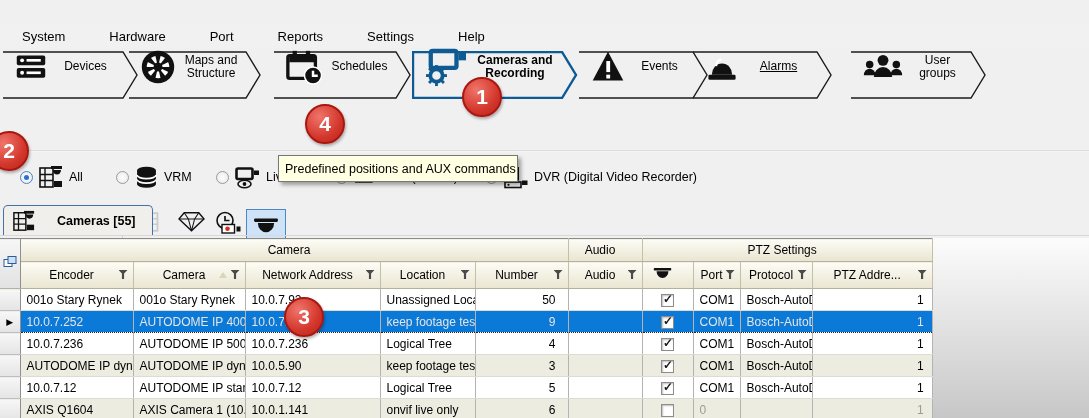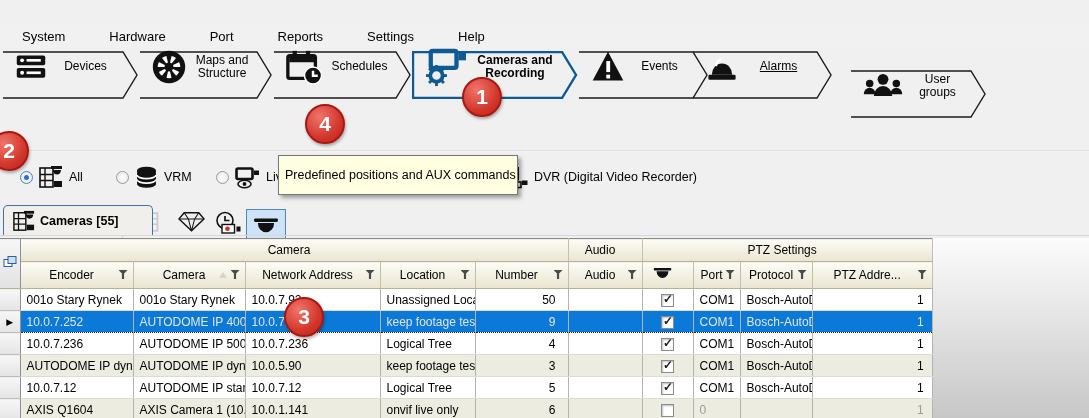--- a/index.html
+++ b/index.html
@@ -35,28 +35,28 @@
 
   
   .fopt{position:absolute;top:160px;height:34px;display:flex;align-items:center;gap:6px;font-size:12.5px;}
   .radio{width:13px;height:13px;border-radius:50%;background:radial-gradient(#ffffff,#e6e6e6);
          border:1px solid #9a9a9a;position:relative;display:inline-block;box-sizing:border-box;flex:0 0 auto;}
   .radio.on{border-color:#4a84c8;}
   .radio.on::after{content:"";position:absolute;left:3px;top:3px;width:5px;height:5px;border-radius:50%;background:#2a6fd4;}
   .ficon{display:flex;flex:0 0 auto;}
 
   
-  .tooltip{position:absolute;left:278px;top:155px;width:240px;height:40px;background:#ffffe1;
+  .tooltip{position:absolute;left:278px;top:155px;width:240px;height:27px;background:#ffffe1;
            border:1px solid #777777;box-shadow:3px 3px 4px rgba(0,0,0,.35);font-size:12.5px;
            display:flex;align-items:center;padding-left:6px;z-index:20;box-sizing:border-box;}
 
   
   .camtab{position:absolute;left:3px;top:205px;width:150px;height:30px;background:#f0efeb;
           border:1px solid #4472a8;border-bottom:none;border-radius:5px 5px 0 0;display:flex;
-          align-items:center;gap:5px;padding-left:9px;font-weight:bold;font-size:12.5px;
+          align-items:center;gap:22px;padding-left:9px;font-weight:bold;font-size:12.5px;
           box-sizing:border-box;z-index:2;}
   .tabline{position:absolute;left:0;top:235px;width:100%;height:1px;background:#d5d9de;}
 
   
   .rpanel{position:absolute;left:932px;top:238px;width:157px;height:180px;
           background:linear-gradient(#fcfcfc,#c7c7c7);}
   table.grid{position:absolute;left:0;top:238px;width:932px;border-collapse:collapse;
              table-layout:fixed;background:#ffffff;font-size:12px;border-top:1px solid #8a8a8a;}
   .grid th{font-weight:normal;background:linear-gradient(#fdfcf5,#e9e5d1);
            border-right:1px solid #c3bfa8;border-bottom:1px solid #b5b19a;
@@ -116,21 +116,21 @@
             <rect x="2" y="19" width="32" height="11" rx="2" fill="#111"></rect>
             <circle cx="8" cy="10.5" r="2.2" fill="#fff"></circle>
             <rect x="13" y="9" width="16" height="3" fill="#fff"></rect>
             <circle cx="8" cy="24.5" r="2.2" fill="#fff"></circle>
             <rect x="13" y="23" width="16" height="3" fill="#fff"></rect>
           </svg>
       </span>
       <span class="nlabel">Devices</span>
     </div>
 
-    <div class="navtab" style="left:139px;width:134px;">
+    <div class="navtab" style="left:128px;width:134px;">
       <svg class="chev" width="134" height="48">
           <path d="M1 1 H118 L132 24 L118 47 H1" fill="none" stroke="#1b1b1b" stroke-width="1.4"></path>
         </svg>
       <span class="nicon">
         <svg width="36" height="36" viewBox="0 0 40 40">
             <circle cx="20" cy="20" r="18" fill="#111"></circle>
             <circle cx="20" cy="20" r="12.5" fill="#fff"></circle>
             <g fill="#111">
               <path d="M20,20 L16.5,5 L23.5,5 Z"></path>
               <path d="M20,20 L16.5,5 L23.5,5 Z" transform="rotate(51 20 20)"></path>
@@ -208,21 +208,21 @@
       <span class="nicon">
         <svg width="36" height="34" viewBox="0 0 40 40">
             <path d="M8,29 a12,13 0 0 1 24,0 Z" fill="#111"></path>
             <rect x="4" y="29" width="32" height="6" rx="1.5" fill="#111"></rect>
             <path d="M13,19 a8,9 0 0 1 6,-8" stroke="#fff" stroke-width="2.6" fill="none"></path>
           </svg>
       </span>
       <span class="nlabel">Alarms</span>
     </div>
 
-    <div class="navtab" style="left:850px;width:137px;margin-top:19px;">
+    <div class="navtab" style="left:850px;width:137px;">
       <svg class="chev" width="137" height="48">
           <path d="M1 1 H121 L135 24 L121 47 H1" fill="none" stroke="#1b1b1b" stroke-width="1.4"></path>
         </svg>
       <span class="nicon">
         <svg width="42" height="30" viewBox="0 0 48 36">
             <circle cx="8" cy="15" r="4.5" fill="#111"></circle>
             <path d="M1,28 a7,8 0 0 1 14,0 Z" fill="#111"></path>
             <circle cx="40" cy="15" r="4.5" fill="#111"></circle>
             <path d="M33,28 a7,8 0 0 1 14,0 Z" fill="#111"></path>
             <circle cx="24" cy="10" r="6.5" fill="#111"></circle>

